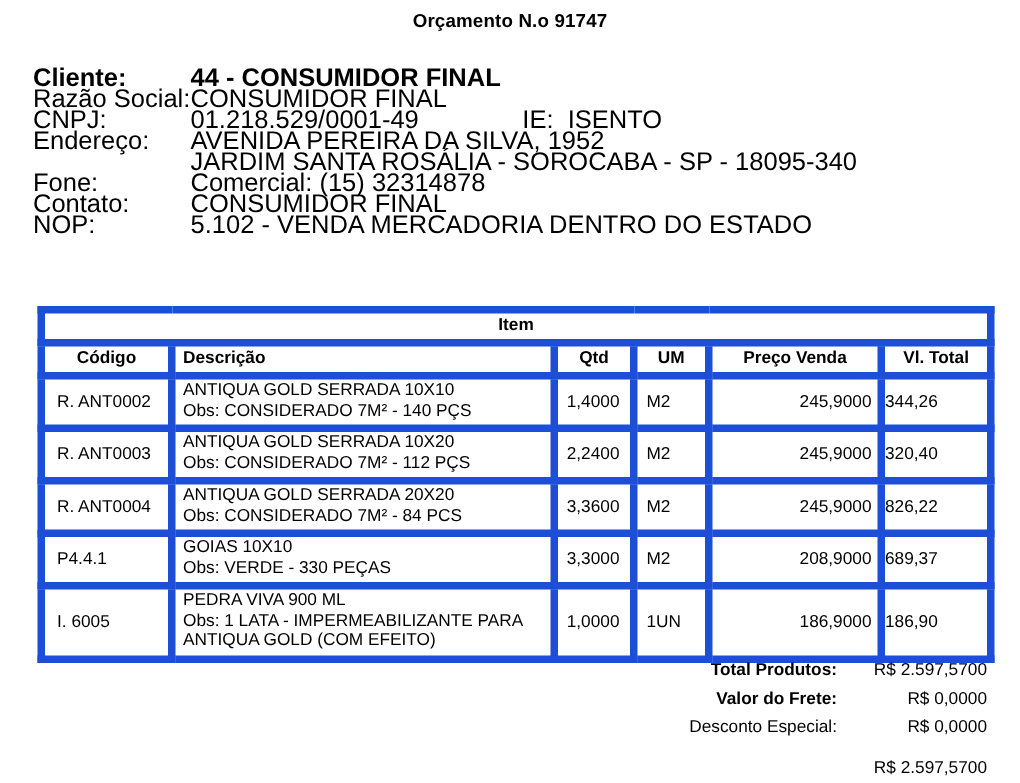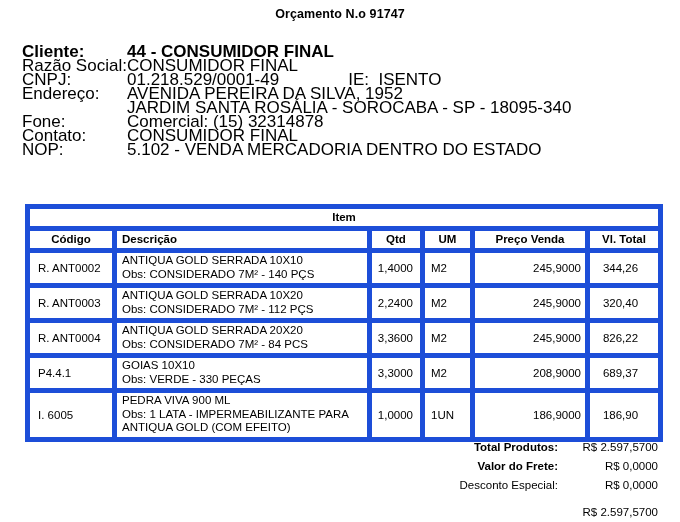--- a/index.html
+++ b/index.html
@@ -119,21 +119,21 @@
     text-align: left;
     padding-left: 6px;
     white-space: nowrap;
   }
   td.c-preco {
     text-align: right;
     padding-right: 4px;
     white-space: nowrap;
   }
   td.c-total {
-    text-align: center;
+    text-align: left;
     padding-right: 7px;
     white-space: nowrap;
   }
   .desc-line { display: block; }
 
   
   .totals {
     position: absolute;
     right: 22px;
     top: 437px;

